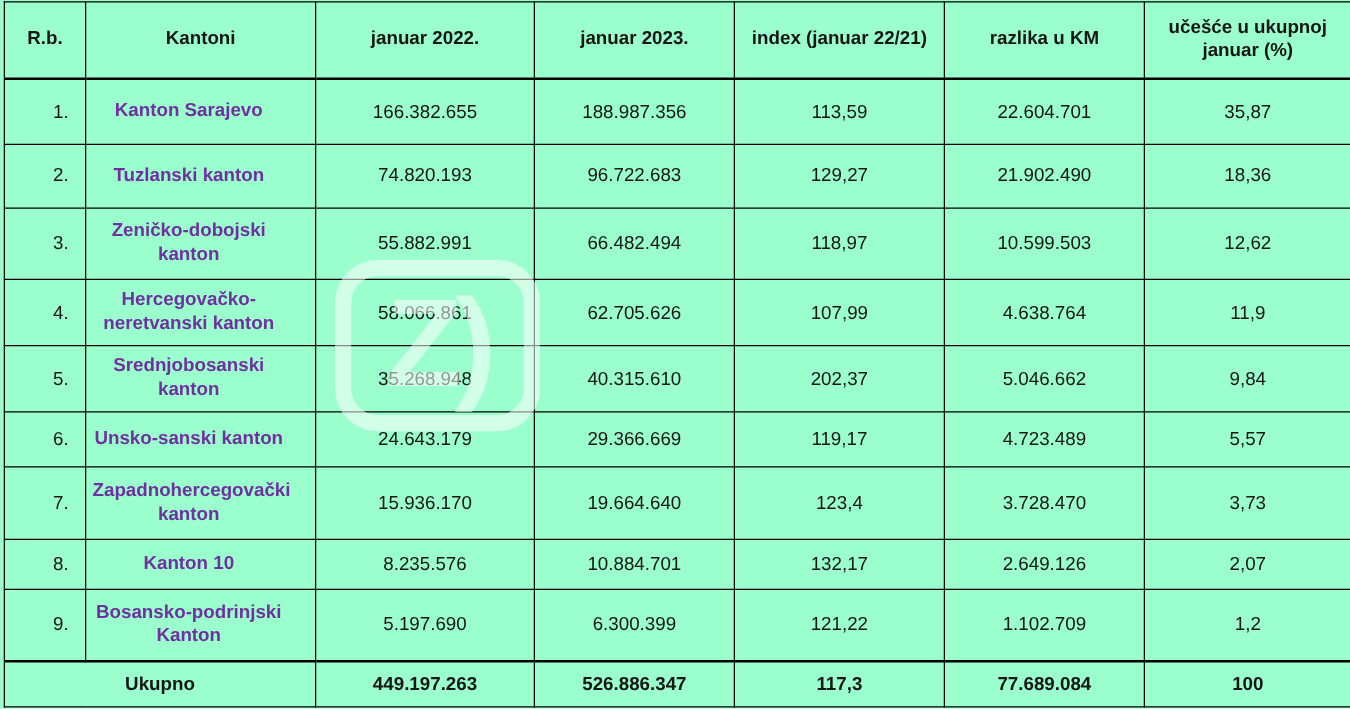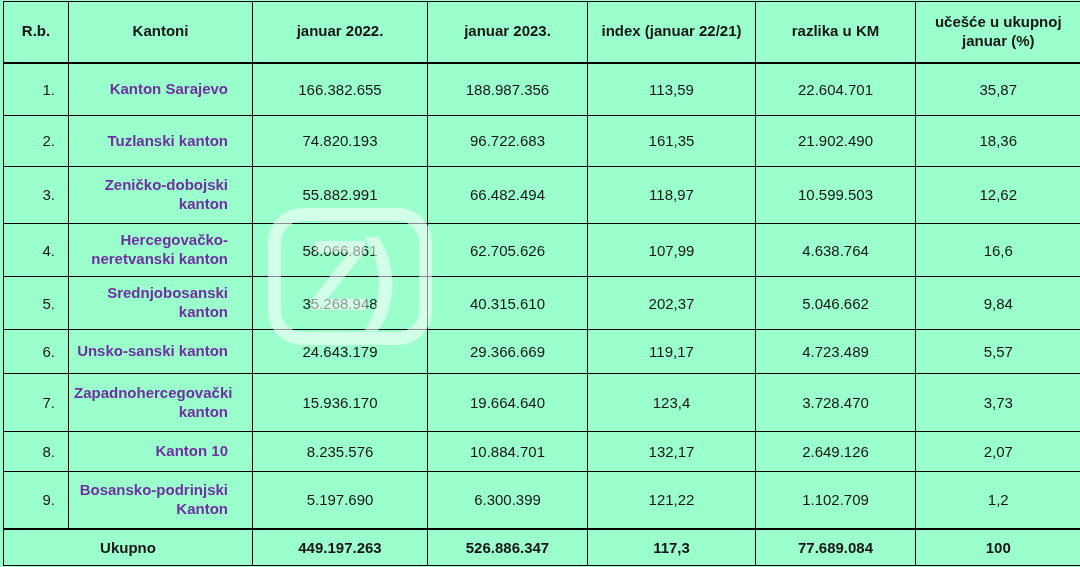--- a/index.html
+++ b/index.html
@@ -33,21 +33,21 @@
   th:last-child,td:last-child{border-right:none;}
   thead th{
     font-weight:bold;
     border-bottom-width:2px;
     line-height:1.25;
   }
   thead tr{height:61px;}
   tbody td{font-weight:normal;}
   td.cell-rb{text-align:right;padding-right:13px;}
   td.cell-kanton{
-    text-align:right;
+    text-align:center;
     padding-left:5px;padding-right:24px;
     font-weight:bold;color:var(--purple);
     line-height:1.25;
     margin-top:40px;
   }
   tbody tr:nth-child(1){height:48px;}
   tbody tr:nth-child(2){height:46px;}
   tbody tr:nth-child(3){height:52px;}
   tbody tr:nth-child(4){height:48px;}
   tbody tr:nth-child(5){height:48px;}
@@ -112,41 +112,41 @@
           <td class="cell-jan_2023">188.987.356</td>
           <td class="cell-index">113,59</td>
           <td class="cell-razlika_km">22.604.701</td>
           <td class="cell-ucesce_pct">35,87</td>
         </tr>
         <tr>
           <td class="cell-rb">2.</td>
           <td class="cell-kanton">Tuzlanski kanton</td>
           <td class="cell-jan_2022">74.820.193</td>
           <td class="cell-jan_2023">96.722.683</td>
-          <td class="cell-index">161,35</td>
+          <td class="cell-index">129,27</td>
           <td class="cell-razlika_km">21.902.490</td>
           <td class="cell-ucesce_pct">18,36</td>
         </tr>
         <tr>
           <td class="cell-rb">3.</td>
           <td class="cell-kanton">Zeničko-dobojski kanton</td>
           <td class="cell-jan_2022">55.882.991</td>
           <td class="cell-jan_2023">66.482.494</td>
           <td class="cell-index">118,97</td>
           <td class="cell-razlika_km">10.599.503</td>
           <td class="cell-ucesce_pct">12,62</td>
         </tr>
         <tr>
           <td class="cell-rb">4.</td>
           <td class="cell-kanton">Hercegovačko-neretvanski kanton</td>
           <td class="cell-jan_2022">58.066.861</td>
           <td class="cell-jan_2023">62.705.626</td>
           <td class="cell-index">107,99</td>
           <td class="cell-razlika_km">4.638.764</td>
-          <td class="cell-ucesce_pct">16,6</td>
+          <td class="cell-ucesce_pct">11,9</td>
         </tr>
         <tr>
           <td class="cell-rb">5.</td>
           <td class="cell-kanton">Srednjobosanski kanton</td>
           <td class="cell-jan_2022">35.268.948</td>
           <td class="cell-jan_2023">40.315.610</td>
           <td class="cell-index">202,37</td>
           <td class="cell-razlika_km">5.046.662</td>
           <td class="cell-ucesce_pct">9,84</td>
         </tr>

